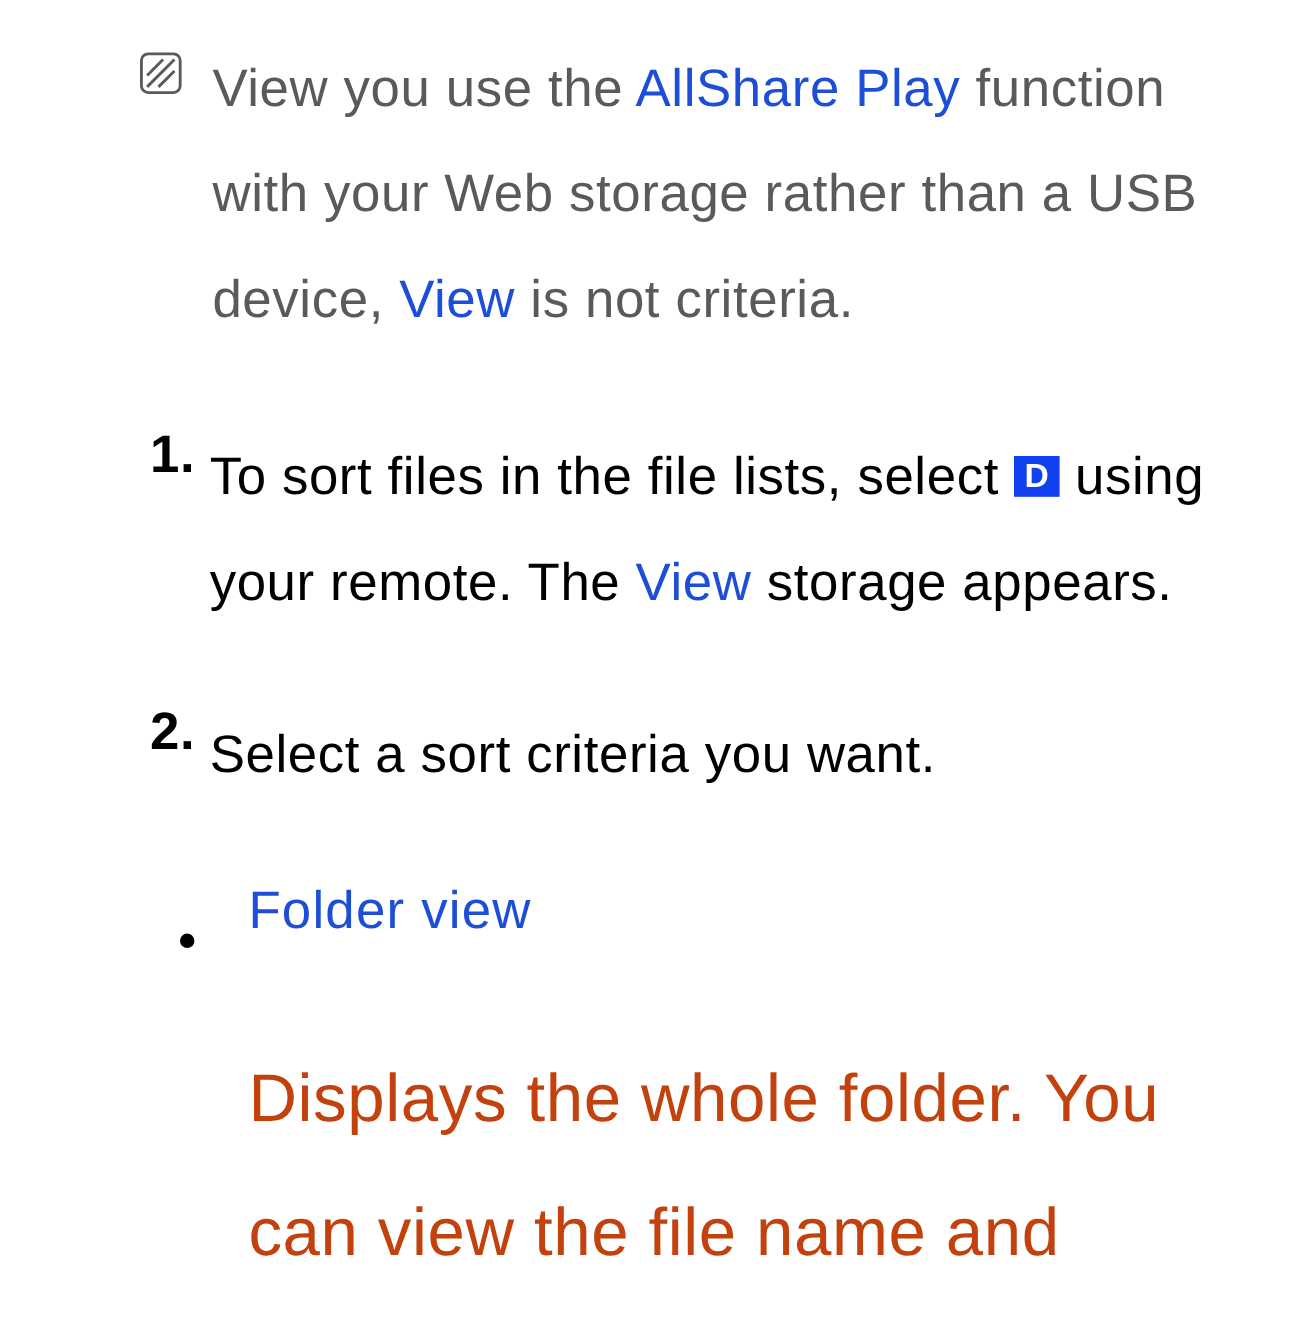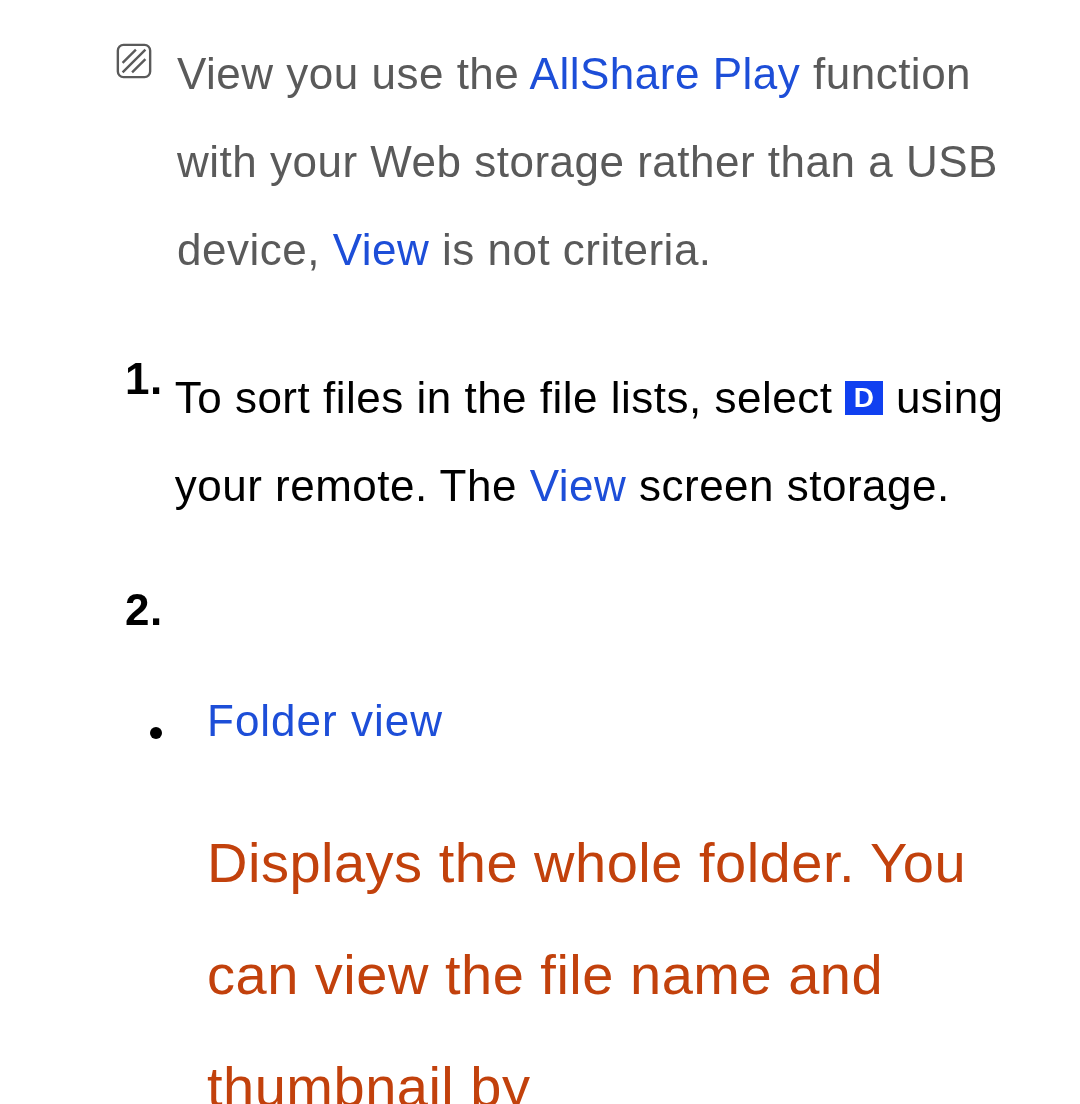--- a/index.html
+++ b/index.html
@@ -70,23 +70,23 @@
       background: #1040f0;
       color: #ffffff;
       font-weight: bold;
       font-size: 28px;
       vertical-align: middle;
       position: relative;
       top: -3px;
     }
     .bullet-item {
       display: flex;
-      align-items: center;
+      align-items: flex-end;
       padding-left: 120px;
-      margin-bottom: 55px;
+      margin-bottom: 69px;
     }
     .bullet-dot {
       width: 12px;
       height: 12px;
       background: #000;
       border-radius: 50%;
       margin-right: 45px;
       margin-top: 25px;
       flex-shrink: 0;
     }
@@ -116,26 +116,27 @@
     </svg>
   </div>
   <div class="note-text">
     <span>View you use the </span><span class="highlight">AllShare Play</span><span> function with your Web storage rather than a USB device, </span><span class="highlight">View</span><span> is not criteria.</span>
   </div>
 </div>
 
 <div class="numbered-item">
   <div class="item-number">1.</div>
   <div class="item-text">
-    <span>To sort files in the file lists, select </span><span class="d-button">D</span><span> using your remote. The </span><span class="highlight">View</span><span> screen storage.</span>
+    <span>To sort files in the file lists, select </span><span class="d-button">D</span><span> using your remote. The </span><span class="highlight">View</span><span> storage appears.</span>
   </div>
 </div>
 
 <div class="numbered-item">
   <div class="item-number">2.</div>
+  <div class="item-text">Select a sort criteria you want.</div>
 </div>
 
 <div class="bullet-item">
   <div class="bullet-dot"></div>
   <div class="bullet-text highlight">Folder view</div>
 </div>
 
 <div class="description">Displays the whole folder. You can view the file name and thumbnail by</div>
 
 </body></html>

